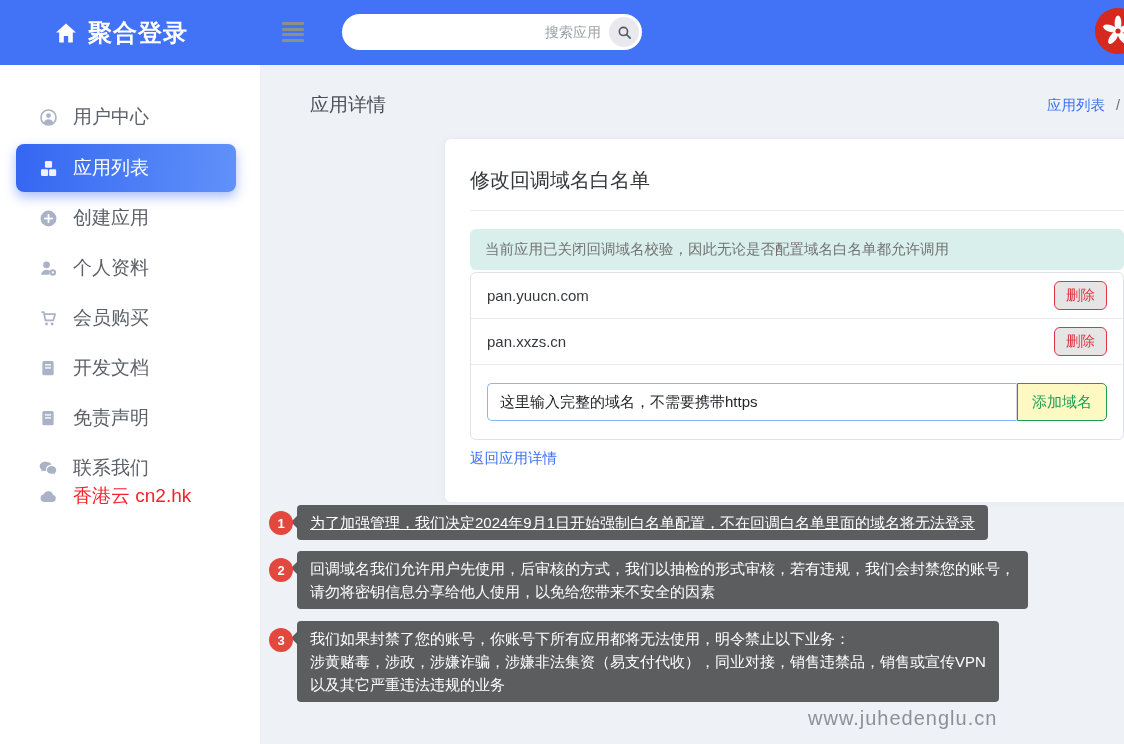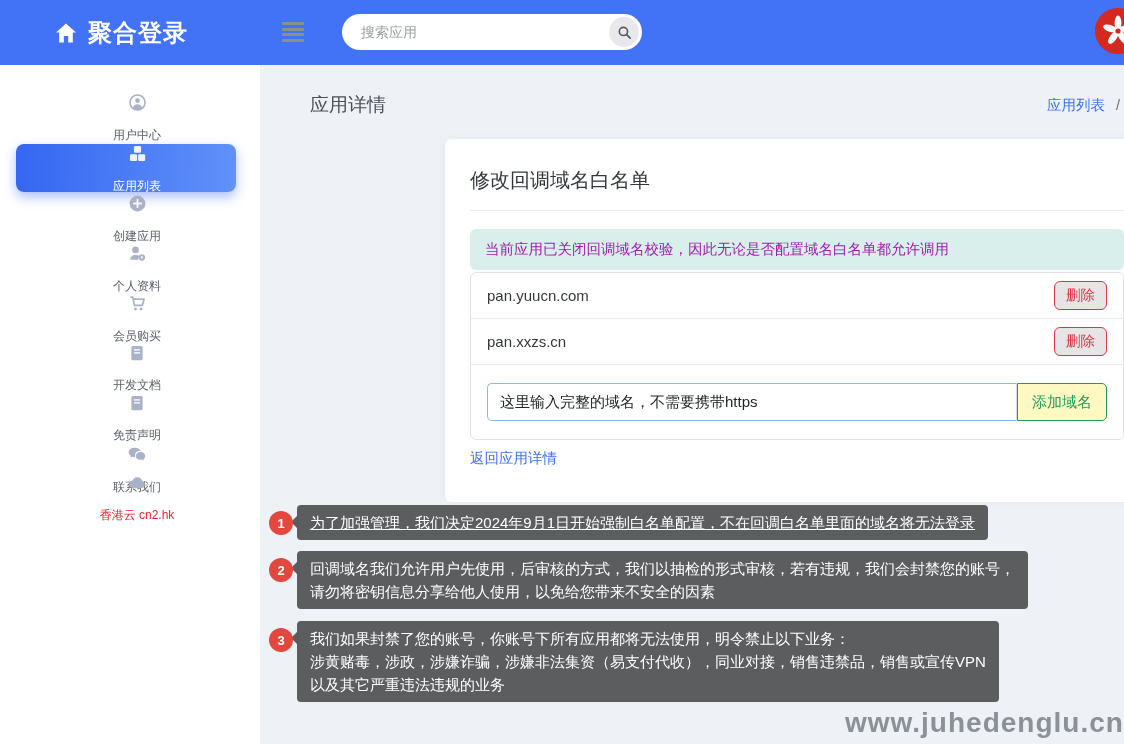--- a/index.html
+++ b/index.html
@@ -9,51 +9,51 @@
   
   .header { position:absolute; left:0; top:0; width:1124px; height:65px; background:#4272f5; z-index:30; }
   .logo { position:absolute; left:54px; top:0; height:65px; display:flex; align-items:center; gap:10px;
     color:#fff; font-size:24px; font-weight:bold; letter-spacing:1px; }
   .hamburger { position:absolute; left:282px; top:22px; width:22px; height:20px; display:flex;
     flex-direction:column; justify-content:space-between; cursor:pointer; }
   .hamburger span { display:block; height:3px; background:#8c9186; border-radius:1px; }
   .searchbox { position:absolute; left:342px; top:14px; width:300px; height:36px; background:#fff;
     border-radius:18px; display:flex; align-items:center; }
   .searchbox input { flex:1; border:none; outline:none; background:transparent; padding:0 8px 0 19px;
-    font-size:14px; color:#333; font-family:inherit; }
+    font-size:14px; color:#333; font-family:inherit;text-align:right; }
   .searchbox input::placeholder { color:#9aa0a6; }
   .search-btn { width:30px; height:30px; margin-right:3px; border-radius:50%; background:#e9e9ed;
     display:flex; align-items:center; justify-content:center; cursor:pointer; flex:0 0 auto; }
   .avatar { position:absolute; left:1095px; top:8px; width:46px; height:46px; border-radius:50%;
     background:#d5281e; overflow:hidden; cursor:pointer; }
 
   
   .sidebar { position:absolute; left:0; top:65px; width:260px; height:679px; background:#fff; z-index:10; }
   .side-item { position:absolute; left:16px; width:220px; height:48px; display:flex; align-items:center;
-    padding-left:22px; gap:15px; color:#5b6069; font-size:12px; cursor:pointer; border-radius:8px;flex-direction:column; }
+    padding-left:22px; gap:15px; color:#5b6069; font-size:19px; cursor:pointer; border-radius:8px; }
   .side-item .ic { width:20px; height:20px; color:#aab2c8; display:flex; align-items:center; justify-content:center; }
   .side-item.active { background:linear-gradient(95deg,#3466f2 0%,#6191f9 100%);
     color:#fff; box-shadow:0 5px 12px rgba(66,114,245,.45); }
   .side-item.active .ic { color:#eef2ff; }
   .side-item.red { color:#f5222d; }
 
   
   .main { position:absolute; left:260px; top:65px; width:864px; height:679px; background:#eef1f6; }
   .page-title { position:absolute; left:50px; top:27px; font-size:19px; color:#4a5056; }
   .breadcrumb { position:absolute; right:4px; top:31px; font-size:14.5px; white-space:nowrap; }
   .breadcrumb .bc-link { color:#3d71f5; cursor:pointer; }
   .breadcrumb .bc-sep { color:#6a7078; margin-left:7px; }
 
   
   .card { position:absolute; left:185px; top:74px; width:704px; height:363px; background:#fff;
     border-radius:6px; box-shadow:0 0 8px rgba(30,40,80,.05); padding:25px 25px 16px; }
   .card h2 { font-size:20px; font-weight:normal; color:#34383d; line-height:28px; padding-top:2px; }
   .card hr { border:none; border-top:1px solid #ebebeb; margin-top:16px; }
   .alert { margin-top:18px; background:#d8efeb; border-radius:6px; padding:10px 15px;
-    font-size:14.5px; color:#a21caf; line-height:21px; }
+    font-size:14.5px; color:#737373; line-height:21px; }
   .domain-list { margin-top:2px; border:1px solid #dfe3e8; border-radius:6px; background:#fff; }
   .domain-row { height:46px; display:flex; align-items:center; justify-content:space-between;
     padding:0 16px; border-bottom:1px solid #e7eaee; font-size:15px; color:#35393e; }
   .btn-del { border:1px solid #dc3545; color:#dc3545; background:#e5e5e5; border-radius:6px;
     font-size:14.5px; padding:4px 11px; cursor:pointer; font-family:inherit; }
   .input-row { padding:18px 16px; display:flex; }
   .input-row input { flex:1; height:38px; border:1px solid #86b7fe; border-right:1px solid #cfd9e3;
     border-radius:5px 0 0 5px; outline:none; padding:0 12px; font-size:15px; color:#212529;
     font-family:inherit; }
   .btn-add { width:90px; height:38px; border:1px solid #1f9d55; color:#1f9d55; background:#fef9c3;
@@ -61,21 +61,21 @@
   .back-link { display:inline-block; margin-top:9px; color:#3d71f5; font-size:14.5px; cursor:pointer; }
 
   
   .anno-badge { position:absolute; width:24px; height:24px; border-radius:50%; background:#e2483d;
     color:#fff; font-size:13px; font-weight:bold; display:flex; align-items:center; justify-content:center; z-index:25; }
   .anno-tip { position:absolute; background:rgba(86,88,90,.97); color:#fff; font-size:15px;
     line-height:23px; padding:6px 13px; border-radius:4px; white-space:pre-line; z-index:24; max-width:760px; }
   .anno-tip::before { content:""; position:absolute; left:-6px; top:10px; border-top:7px solid transparent;
     border-bottom:7px solid transparent; border-right:7px solid rgba(86,88,90,.97); }
 
-  .watermark { position:absolute; left:845px; top:707px; font-size:28px; font-weight:bold;
+  .watermark { position:absolute; left:808px; top:707px; font-size:20px; font-weight:normal;
     color:rgba(122,128,136,.85); letter-spacing:1px; white-space:nowrap; }
 </style>
 </head>
 <body>
 
 <div class="header">
   <div class="logo">
     <svg width="24" height="24" viewBox="0 0 24 24">
         <path d="M12 2.5l10 9h-3.2v10h-4.6v-6.5H9.8v6.5H5.2v-10H2z" fill="#fff"></path>
       </svg>

